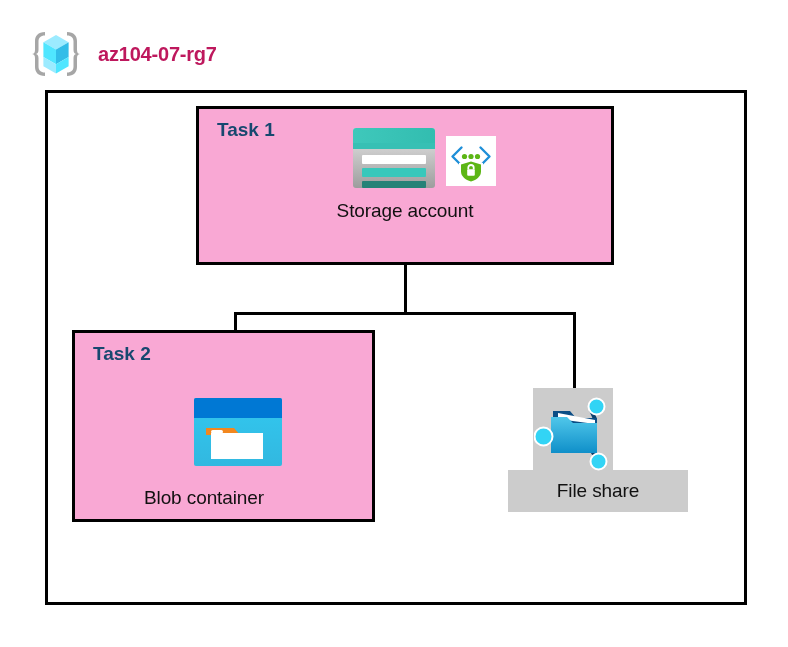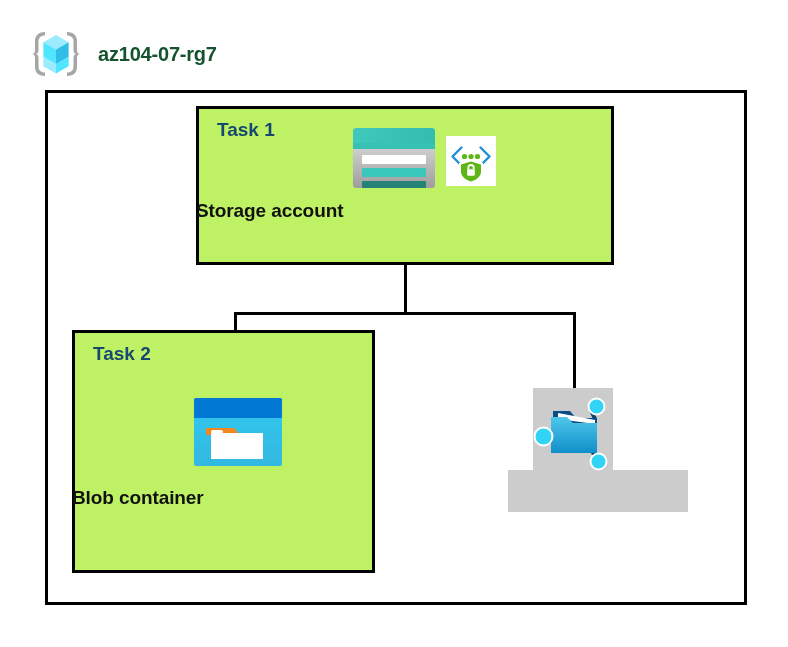--- a/index.html
+++ b/index.html
@@ -36,64 +36,65 @@
   .rg-icon {
     width: 52px;
     height: 52px;
     flex: 0 0 52px;
     display: block;
   }
   .rg-title {
     margin-left: 16px;
     font-size: 20px;
     font-weight: bold;
-    color: #14532d;
+    color: #be185d;
     letter-spacing: -0.2px;
     white-space: nowrap;
   }
 
   
   .rg-container {
     position: absolute;
     left: 45px;
     top: 90px;
     width: 702px;
     height: 515px;
     border: 3px solid #000000;
     background: #ffffff;
     box-sizing: border-box;
   }
 
   
   .task-box {
     position: absolute;
-    background: #bef264;
+    background: #f9a8d4;
     border: 3px solid #000000;
     box-sizing: border-box;
   }
   #task-1 { left: 196px; top: 106px; width: 418px; height: 159px; }
-  #task-2 { left: 72px;  top: 330px; width: 303px; height: 243px; }
+  #task-2 { left: 72px;  top: 330px; width: 303px; height: 192px; }
   #task-3 { left: 420px; top: 330px; width: 305px; height: 243px; }
 
   .task-label {
     position: absolute;
     left: 18px;
     top: 10px;
     font-size: 19px;
     font-weight: bold;
     color: #17486f;
     white-space: nowrap;
   }
 
   .node-label {
     position: absolute;
     font-size: 19px;
-    font-weight: bold;
+    font-weight: normal;
     color: #111111;
     white-space: nowrap;
+    text-align: center;
     letter-spacing: -0.1px;
   }
 
   
   .conn {
     position: absolute;
     background: #000000;
   }
   .conn-v { width: 3px; }
   .conn-h { height: 3px; }
@@ -252,14 +253,15 @@
       <path d="M24 24 L61 31 L61 35 L24 30 Z" fill="#ffffff"></path>
 
       <path d="M17 28 L33 28 L39 34 L63 34 L63 64 L17 64 Z" fill="url(#fs-folder)"></path>
 
       <circle cx="62.5" cy="17.5" r="8" fill="#32d4f5" stroke="#ffffff" stroke-width="2"></circle>
       <circle cx="9.5" cy="47.5" r="9" fill="#32d4f5" stroke="#ffffff" stroke-width="2"></circle>
       <circle cx="64.5" cy="72.5" r="8" fill="#32d4f5" stroke="#ffffff" stroke-width="2"></circle>
     </svg>
   </span>
 
+  <span class="node-label above" style="left:508px; top:480px; width:180px;">File share</span>
 
 </div>
 
 </body></html>

